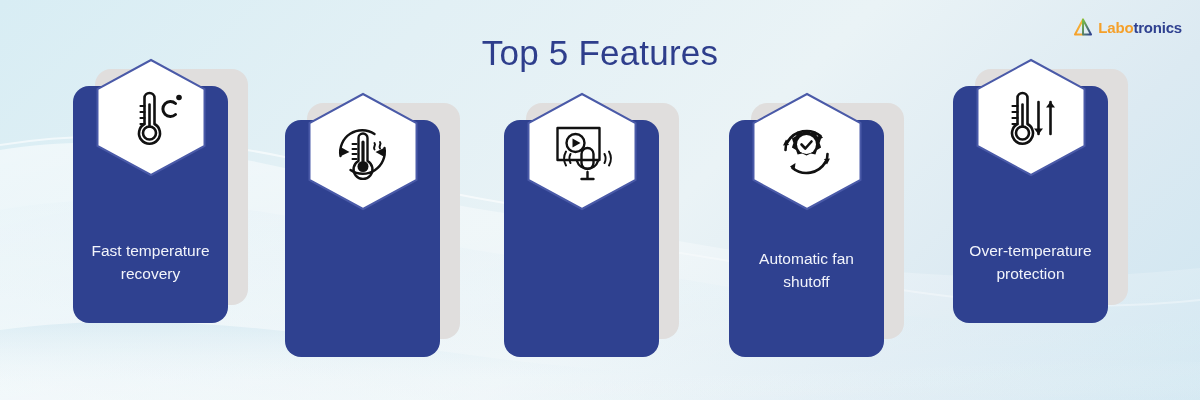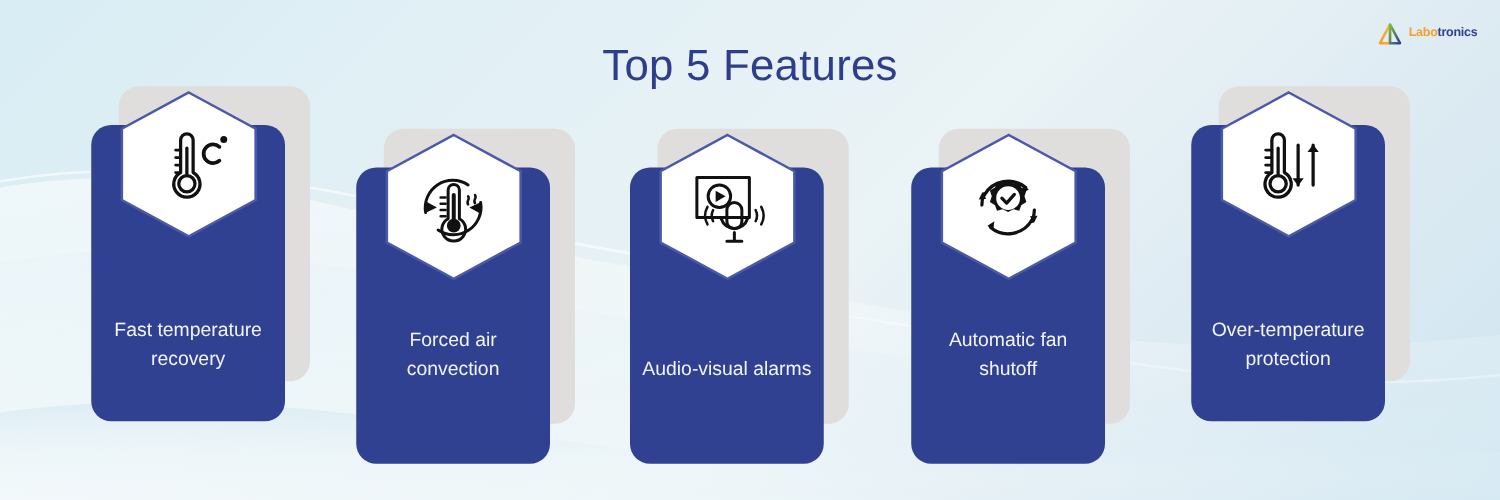--- a/index.html
+++ b/index.html
@@ -35,21 +35,21 @@
     position: absolute;
     top: 16px;
     right: 18px;
     display: flex;
     align-items: center;
     gap: 5px;
     height: 22px;
   }
   .logo-mark { display: block; }
   .logo-text {
-    font-size: 10px;
+    font-size: 15px;
     font-weight: bold;
     letter-spacing: -0.2px;
     line-height: 1;
     white-space: nowrap;
   }
   .logo-text .l-a { color: #f5a02a; }
   .logo-text .l-b { color: #2f4190; }
 
   
   .title {
@@ -83,21 +83,21 @@
     top: 0;
     width: 153px;
     height: 236px;
     background: #e0dedd;
     border-radius: 16px;
   }
 
   .card {
     position: absolute;
     left: 0;
-    top: 31px;
+    top: 17px;
     width: 155px;
     height: 237px;
     background: #2f4190;
     border-radius: 16px;
     box-sizing: border-box;
   }
 
   .card-label {
     position: absolute;
     left: 6px;
@@ -215,21 +215,20 @@
               <path d="M14 31l0.5 9 8.5-4" fill="#111111" stroke="none"></path>
               <path d="M58 41l-0.5-9-8.5 4" fill="#111111" stroke="none"></path>
               <path d="M32 22a4.5 4.5 0 0 1 9 0v23a9.5 9.5 0 1 1-9 0z"></path>
               <circle cx="36.5" cy="50.5" r="5.5" fill="#111111" stroke="none"></circle>
               <path d="M36.5 45v-19" stroke-width="3.2"></path>
               <path d="M30 28h-4 M30 33h-4 M30 38h-4 M30 43h-4" stroke-width="2"></path>
               <path d="M48 27c2 2.5-2 4 0 6.5 M53.5 26c2 2.5-2 4 0 6.5" stroke-width="2"></path>
             </svg>
           </div>
         </div>
-        <div class="card-label" style="bottom:64px;">Forced air convection</div>
       </div>
     </div>
 
     <div class="card-wrap" style="left:504px; top:103px;">
       <div class="card-shadow"></div>
       <div class="card">
         <div class="hex">
           <svg width="119" height="119" viewBox="0 0 119 119">
             <polygon points="59.5,2 113,31 113,88 59.5,117 6,88 6,31" fill="#ffffff" stroke="#4a5aa8" stroke-width="2"></polygon>
           </svg>
@@ -239,21 +238,20 @@
               <circle cx="30" cy="27" r="9"></circle>
               <path d="M27 22.5l8 4.5-8 4.5z" fill="#111111" stroke="none"></path>
               <rect x="36" y="32" width="12" height="21" rx="6"></rect>
               <path d="M31.5 45a11 11 0 0 0 21 0"></path>
               <path d="M42 56v7 M36 63h12"></path>
               <path d="M25 38c-1.5 3-1.5 6 0 9 M20.5 35.5c-2.5 4.5-2.5 9.5 0 14" stroke-width="2"></path>
               <path d="M59 38c1.5 3 1.5 6 0 9 M63.5 35.5c2.5 4.5 2.5 9.5 0 14" stroke-width="2"></path>
             </svg>
           </div>
         </div>
-        <div class="card-label" style="bottom:64px;">Audio-visual alarms</div>
       </div>
     </div>
 
     <div class="card-wrap" style="left:729px; top:103px;">
       <div class="card-shadow"></div>
       <div class="card">
         <div class="hex">
           <svg width="119" height="119" viewBox="0 0 119 119">
             <polygon points="59.5,2 113,31 113,88 59.5,117 6,88 6,31" fill="#ffffff" stroke="#4a5aa8" stroke-width="2"></polygon>
           </svg>

